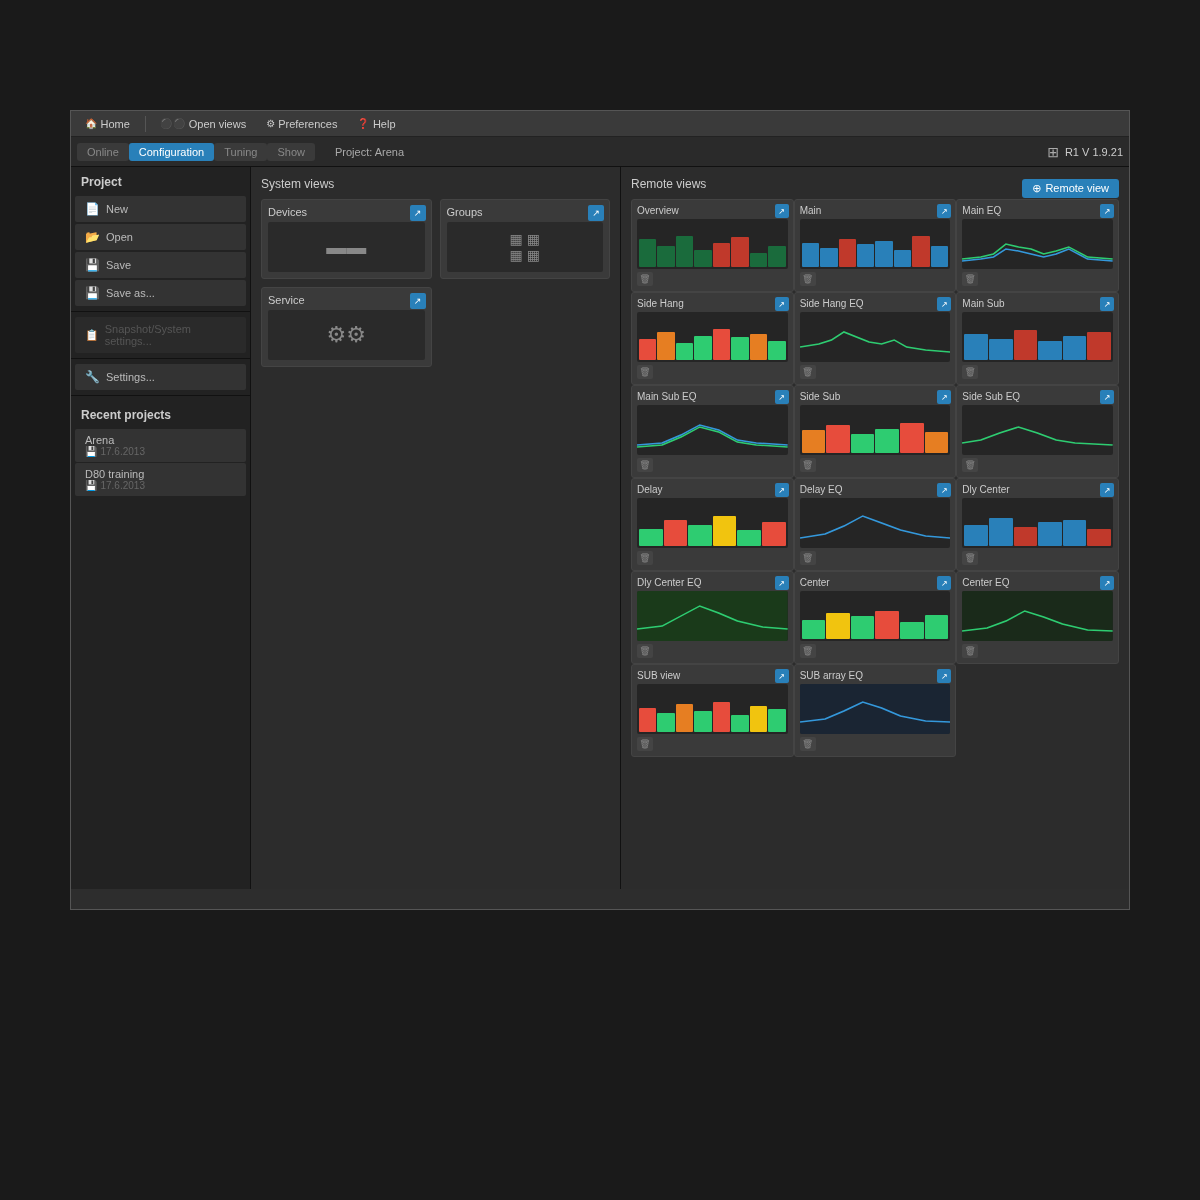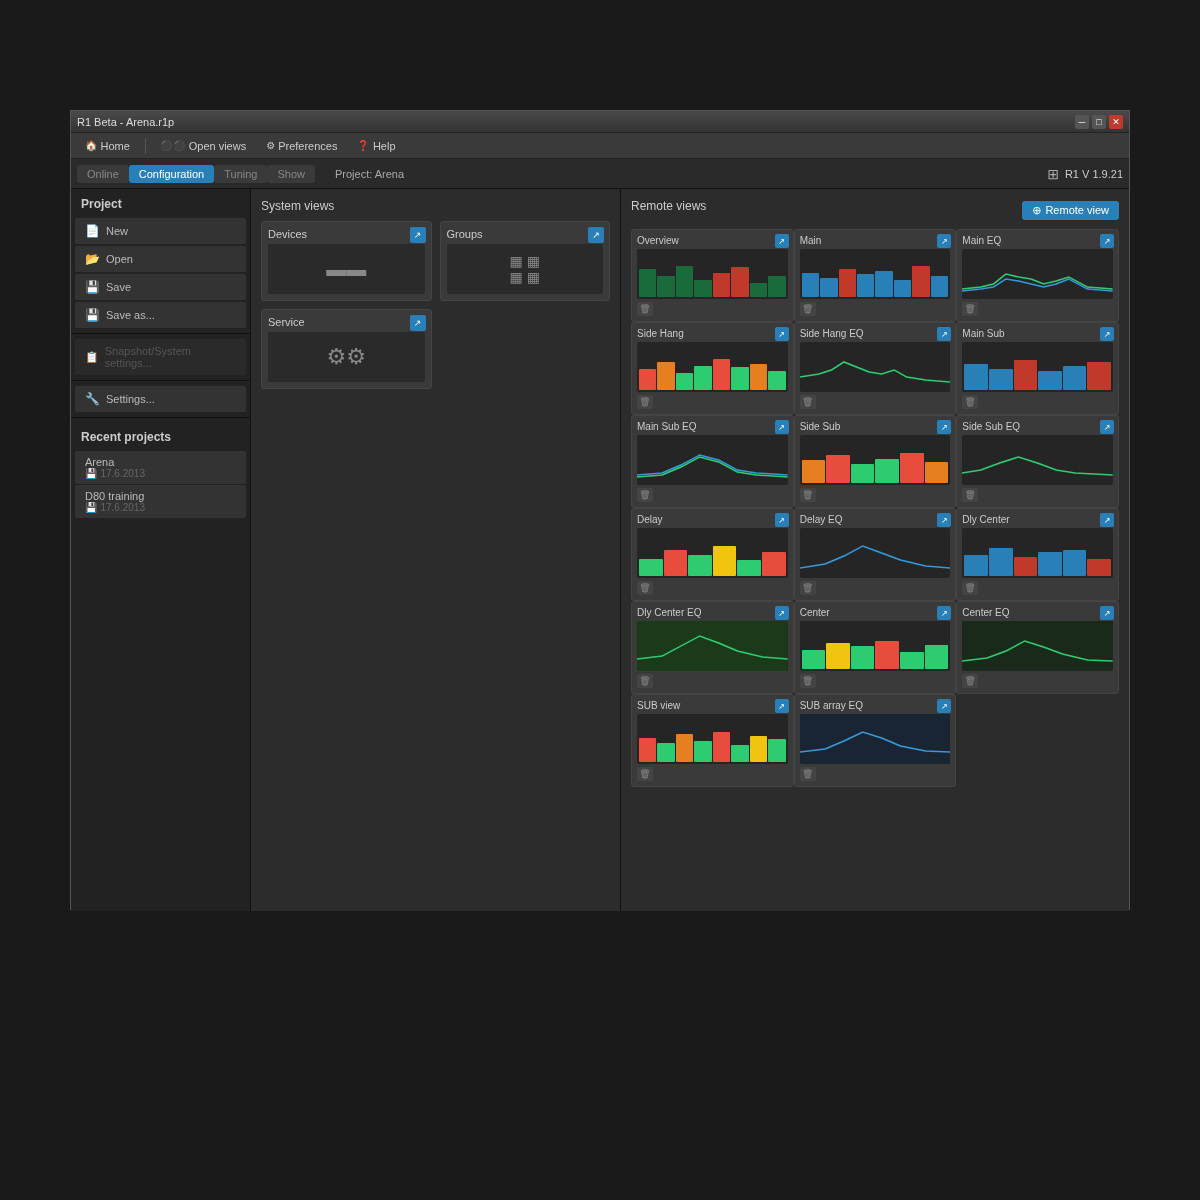--- a/index.html
+++ b/index.html
@@ -234,21 +234,20 @@
     .remote-views {
       flex: 1;
       background: #2c2c2c;
       padding: 10px;
       overflow-y: auto;
     }
     .remote-header {
       display: flex;
       justify-content: space-between;
       align-items: center;
-      margin-bottom: 8px;
     }
     .remote-view-btn {
       background: #2980b9;
       color: #fff;
       border: none;
       padding: 3px 10px;
       border-radius: 3px;
       font-size: 11px;
       cursor: pointer;
       display: flex;
@@ -322,28 +321,20 @@
     .mini-bar {
       flex: 1;
       border-radius: 1px;
     }
   </style>
 </head>
 <body>
 
 <div class="window-chrome">
 
-  <div class="title-bar">
-    <span class="title-bar-title">R1 Beta - Arena.r1p</span>
-    <div class="title-bar-controls">
-      <div class="title-bar-btn btn-min">─</div>
-      <div class="title-bar-btn btn-max">□</div>
-      <div class="title-bar-btn btn-close">✕</div>
-    </div>
-  </div>
 
   <div class="menu-bar">
     <div class="menu-item">
       <span class="icon">🏠</span>
       <span>Home</span>
     </div>
     <div class="menu-sep"></div>
     <div class="menu-item">
       <span class="icon">⚫⚫</span>
       <span>Open views</span>

